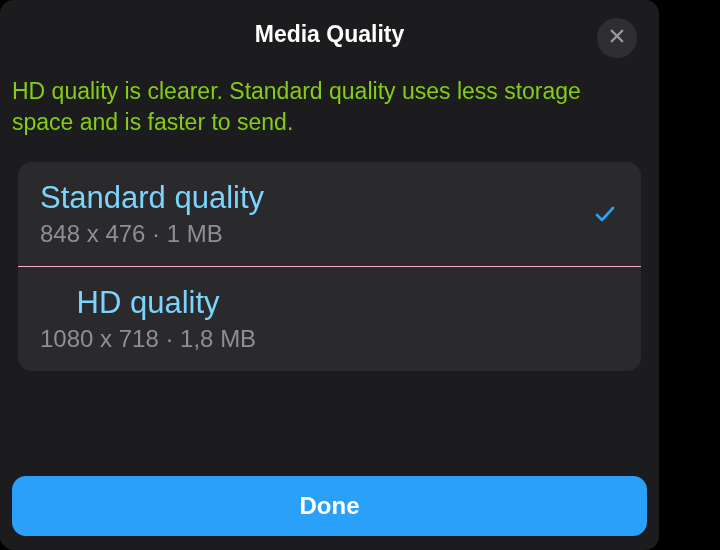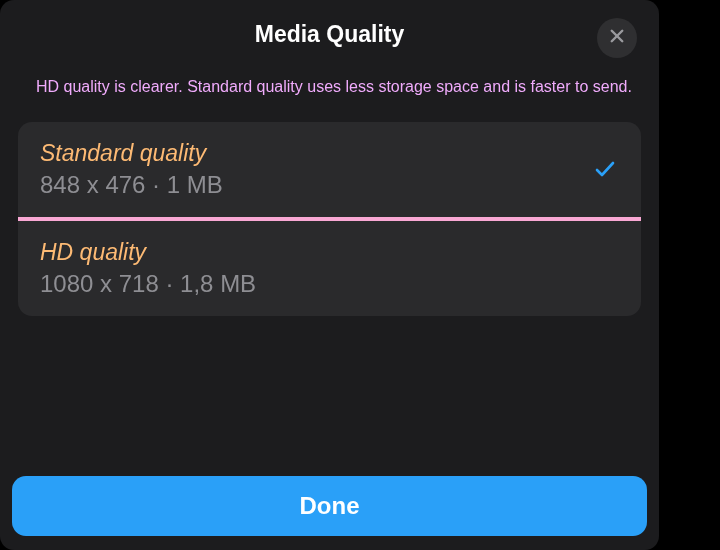--- a/index.html
+++ b/index.html
@@ -45,51 +45,51 @@
       display: flex;
       align-items: center;
       justify-content: center;
       cursor: pointer;
     }
     .close-btn svg {
       width: 18px;
       height: 18px;
     }
     .description {
-      color: #f0abfc;
-      font-size: 16px;
+      color: #84cc16;
+      font-size: 23px;
       line-height: 1.35;
-      padding: 8px 24px 24px 36px;
+      padding: 8px 24px 24px 12px;
     }
     .options-group {
       margin: 0 18px;
       background: #2a2a2c;
       border-radius: 14px;
       overflow: hidden;
     }
     .option-row {
       display: flex;
       align-items: center;
       justify-content: space-between;
       padding: 18px 22px;
       cursor: pointer;
     }
     .option-row + .option-row {
-      border-top: 4px solid #f9a8d4;
+      border-top: 1px solid #f9a8d4;
+      text-align: center;
     }
     .option-text {
       display: flex;
       flex-direction: column;
       gap: 4px;
     }
     .option-label {
-      color: #fdba74;
-      font-size: 23px;
+      color: #7dd3fc;
+      font-size: 31px;
       font-weight: 400;
-      font-style: italic;
     }
     .option-detail {
       color: #8e8e93;
       font-size: 24px;
     }
     .checkmark {
       width: 28px;
       height: 28px;
       display: flex;
       align-items: center;

